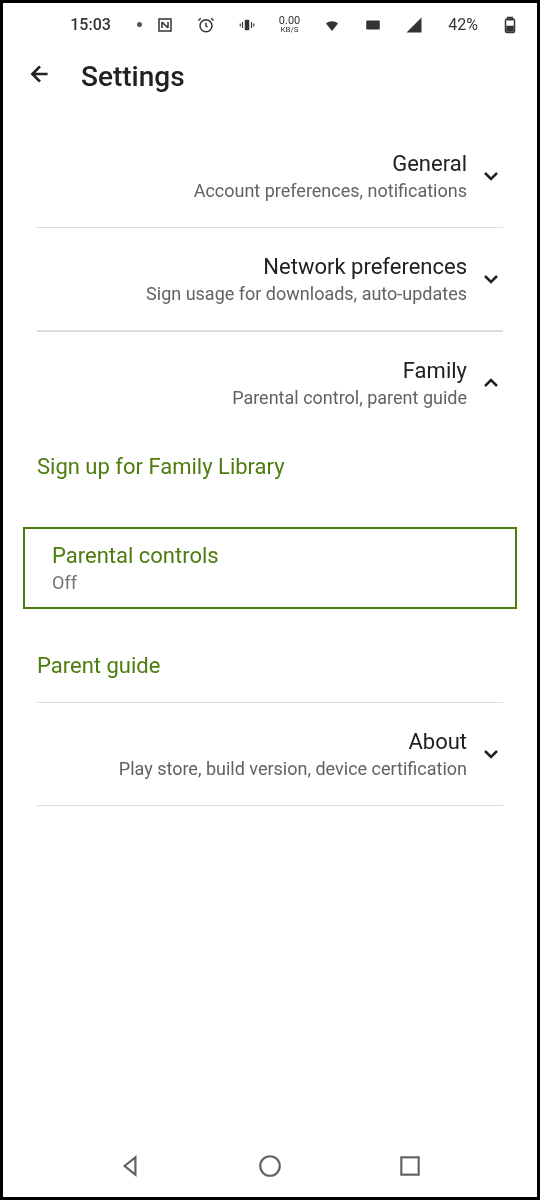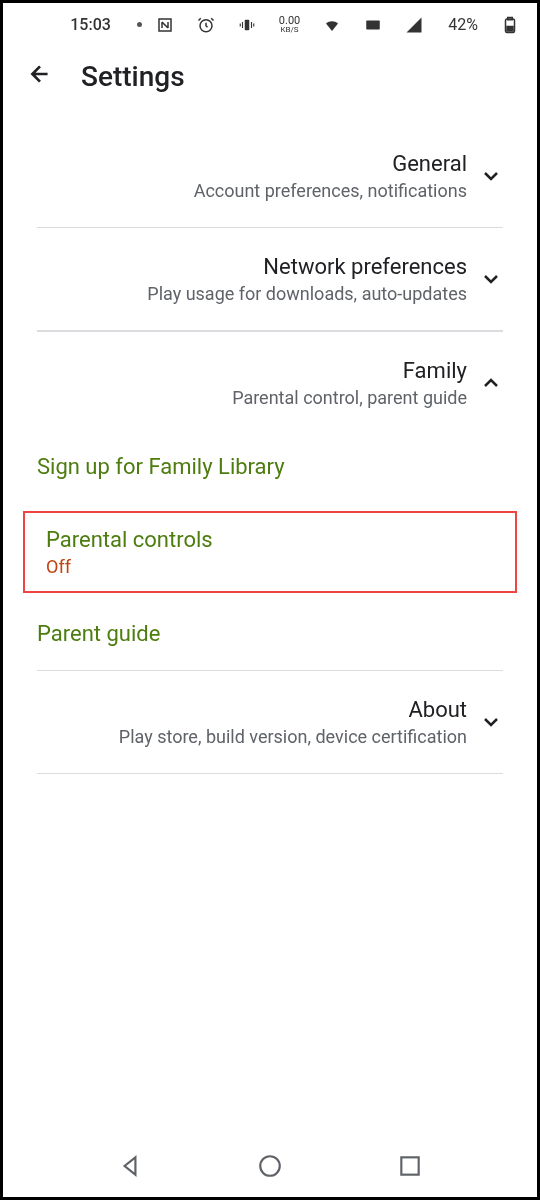--- a/index.html
+++ b/index.html
@@ -140,27 +140,27 @@
     }
     
     .sub-item-title {
       font-size: 22px;
       color: #4d7c0f;
       margin-bottom: 4px;
     }
     
     .sub-item-subtitle {
       font-size: 18px;
-      color: #c2410c;
+      color: #737373;
     }
     
     .highlight-box {
-      border: 2px solid #ef4444;
-      margin: 8px -14px;
-      padding: 14px 21px;
+      border: 2px solid #4d7c0f;
+      margin: 24px -14px;
+      padding: 14px 27px;
     }
     
     .nav-bar {
       position: absolute;
       bottom: 0;
       left: 0;
       right: 0;
       display: flex;
       align-items: center;
       justify-content: space-evenly;
@@ -248,21 +248,21 @@
       <svg viewBox="0 0 24 24" fill="none" stroke="currentColor" stroke-width="2.5">
           <path d="M6 9l6 6 6-6"></path>
         </svg>
     </span>
   </div>
   <div class="divider"></div>
 
   <div class="setting-item">
     <div class="setting-text">
       <div class="setting-title">Network preferences</div>
-      <div class="setting-subtitle">Play usage for downloads, auto-updates</div>
+      <div class="setting-subtitle">Sign usage for downloads, auto-updates</div>
     </div>
     <span class="chevron">
       <svg viewBox="0 0 24 24" fill="none" stroke="currentColor" stroke-width="2.5">
           <path d="M6 9l6 6 6-6"></path>
         </svg>
     </span>
   </div>
   <div class="divider"></div>
 
   <div class="divider"></div>

